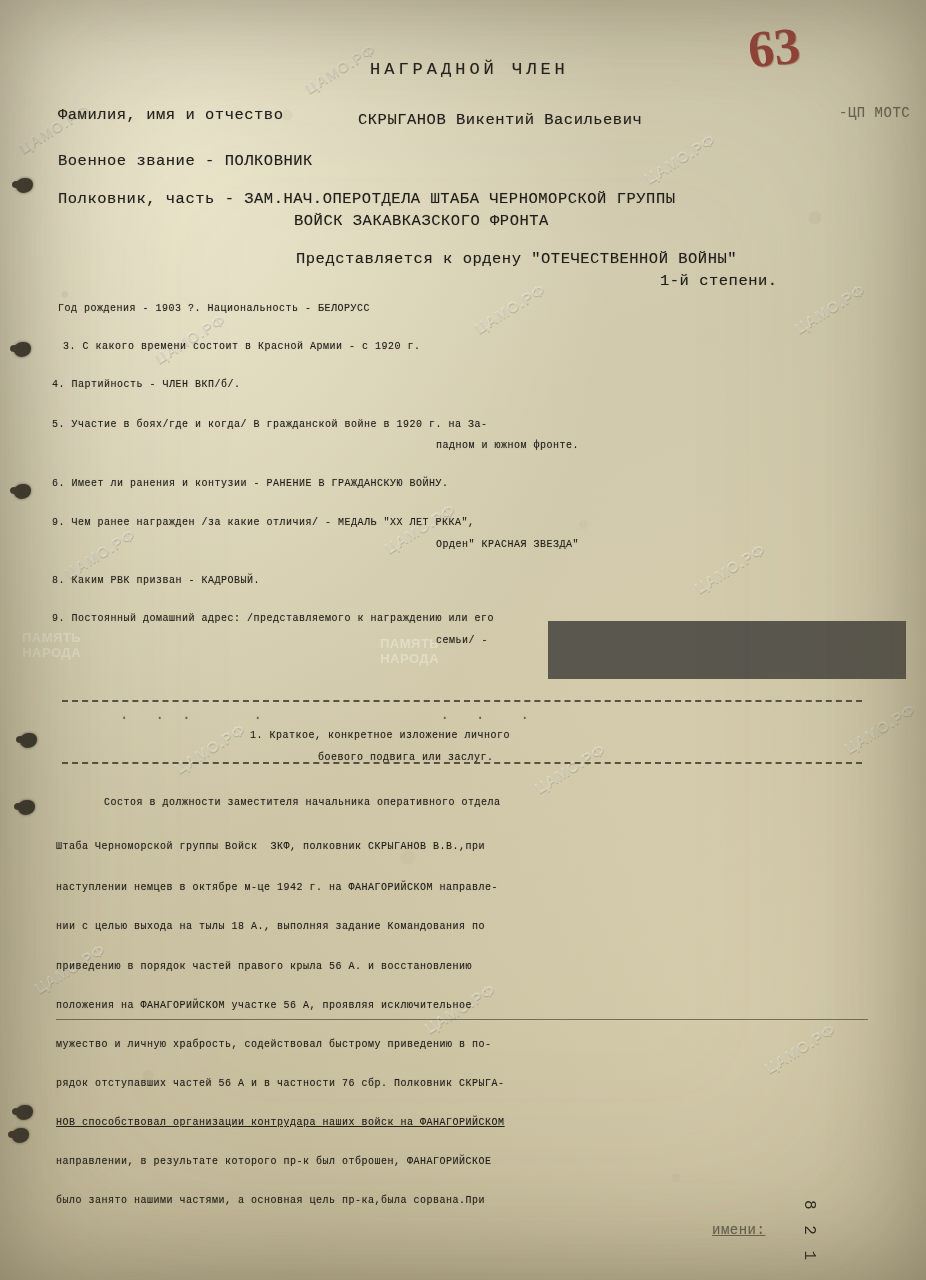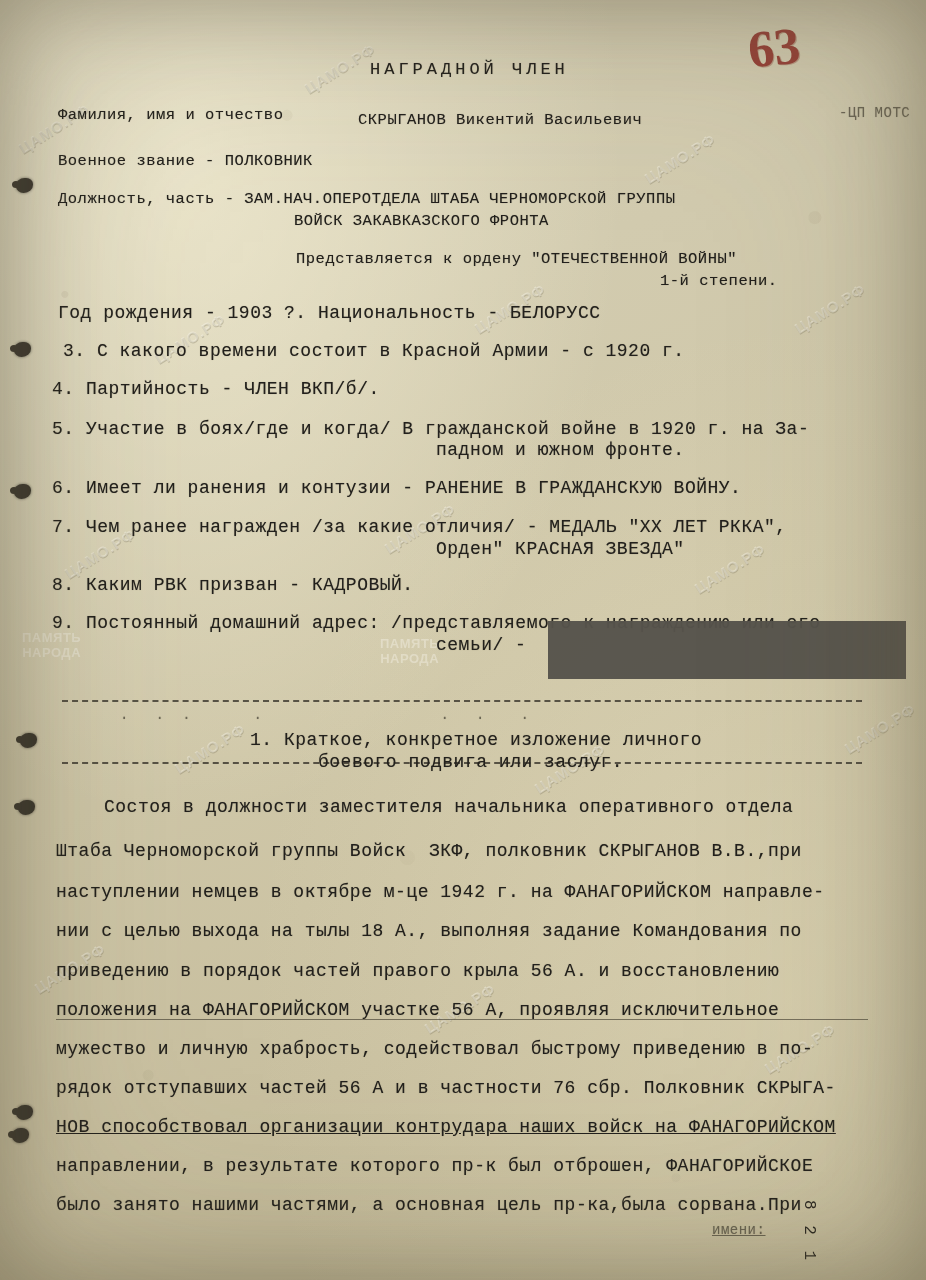--- a/index.html
+++ b/index.html
@@ -130,21 +130,21 @@
     pointer-events: none;
   }
   #bottom-marks {
     position: absolute;
     left: 800px; top: 1200px;
     font-size: 16px;
     color: #2a2720;
     writing-mode: vertical-rl;
     letter-spacing: 3px;
   }
-  .body-line { font-size: 18px; text-align: center; }
+  .body-line { font-size: 10px; text-align: center; }
   .hdr-line  { font-size: 15.5px; }
   .small     { font-size: 14px; }
 </style>
 </head>
 <body>
 
 <div id="page">
 
   <div class="wm" style="left:14px;  top:120px;">ЦАМО.РФ</div>
   <div class="wm" style="left:300px; top:60px;">ЦАМО.РФ</div>
@@ -181,33 +181,33 @@
 
   <div class="txt thin small" style="left:800px; top:105px;margin-left:39px;">-ЦП МОТС</div>
 
   <div class="txt" id="doc-title">НАГРАДНОЙ ЧЛЕН</div>
 
   <div class="txt hdr-line" style="left:58px; top:106px;">Фамилия, имя и отчество</div>
   <div class="txt hdr-line" style="left:358px; top:111px;">СКРЫГАНОВ Викентий Васильевич</div>
 
   <div class="txt hdr-line" style="left:58px; top:152px;">Военное звание - ПОЛКОВНИК</div>
 
-  <div class="txt hdr-line" style="left:58px; top:190px;">Должность, часть - ЗАМ.НАЧ.ОПЕРОТДЕЛА ШТАБА ЧЕРНОМОРСКОЙ ГРУППЫ</div>
+  <div class="txt hdr-line" style="left:58px; top:190px;">Полковник, часть - ЗАМ.НАЧ.ОПЕРОТДЕЛА ШТАБА ЧЕРНОМОРСКОЙ ГРУППЫ</div>
   <div class="txt hdr-line" style="left:294px; top:212px;">ВОЙСК ЗАКАВКАЗСКОГО ФРОНТА</div>
 
   <div class="txt hdr-line" style="left:296px; top:250px;">Представляется к ордену "ОТЕЧЕСТВЕННОЙ ВОЙНЫ"</div>
   <div class="txt hdr-line" style="left:660px; top:272px;">1-й степени.</div>
 
   <div class="txt body-line" style="left:58px; top:303px;">Год рождения - 1903 ?. Национальность - БЕЛОРУСС</div>
   <div class="txt body-line" style="left:40px; top:341px;margin-left:23px;">3. С какого времени состоит в Красной Армии - с 1920 г.</div>
   <div class="txt body-line" style="left:52px; top:379px;">4. Партийность - ЧЛЕН ВКП/б/.</div>
   <div class="txt body-line" style="left:52px; top:419px;">5. Участие в боях/где и когда/ В гражданской войне в 1920 г. на За-</div>
   <div class="txt body-line" style="left:436px; top:440px;">падном и южном фронте.</div>
   <div class="txt body-line" style="left:52px; top:478px;">6. Имеет ли ранения и контузии - РАНЕНИЕ В ГРАЖДАНСКУЮ ВОЙНУ.</div>
-  <div class="txt body-line" style="left:52px; top:517px;">7. Чем ранее награжден /за какие отличия/ - МЕДАЛЬ "ХХ ЛЕТ РККА",</div>
+  <div class="txt body-line" style="left:52px; top:517px;">9. Чем ранее награжден /за какие отличия/ - МЕДАЛЬ "ХХ ЛЕТ РККА",</div>
   <div class="txt body-line" style="left:436px; top:539px;">Орден" КРАСНАЯ ЗВЕЗДА"</div>
   <div class="txt body-line" style="left:52px; top:575px;">8. Каким РВК призван - КАДРОВЫЙ.</div>
   <div class="txt body-line" style="left:52px; top:613px;">9. Постоянный домашний адрес: /представляемого к награждению или его</div>
   <div class="txt body-line" style="left:436px; top:635px;">семьи/ -</div>
 
   <div id="redaction"></div>
 
   <div class="rule" style="left:62px; top:700px; width:800px;"></div>
   <div class="rule" style="left:62px; top:762px; width:800px;"></div>
 

